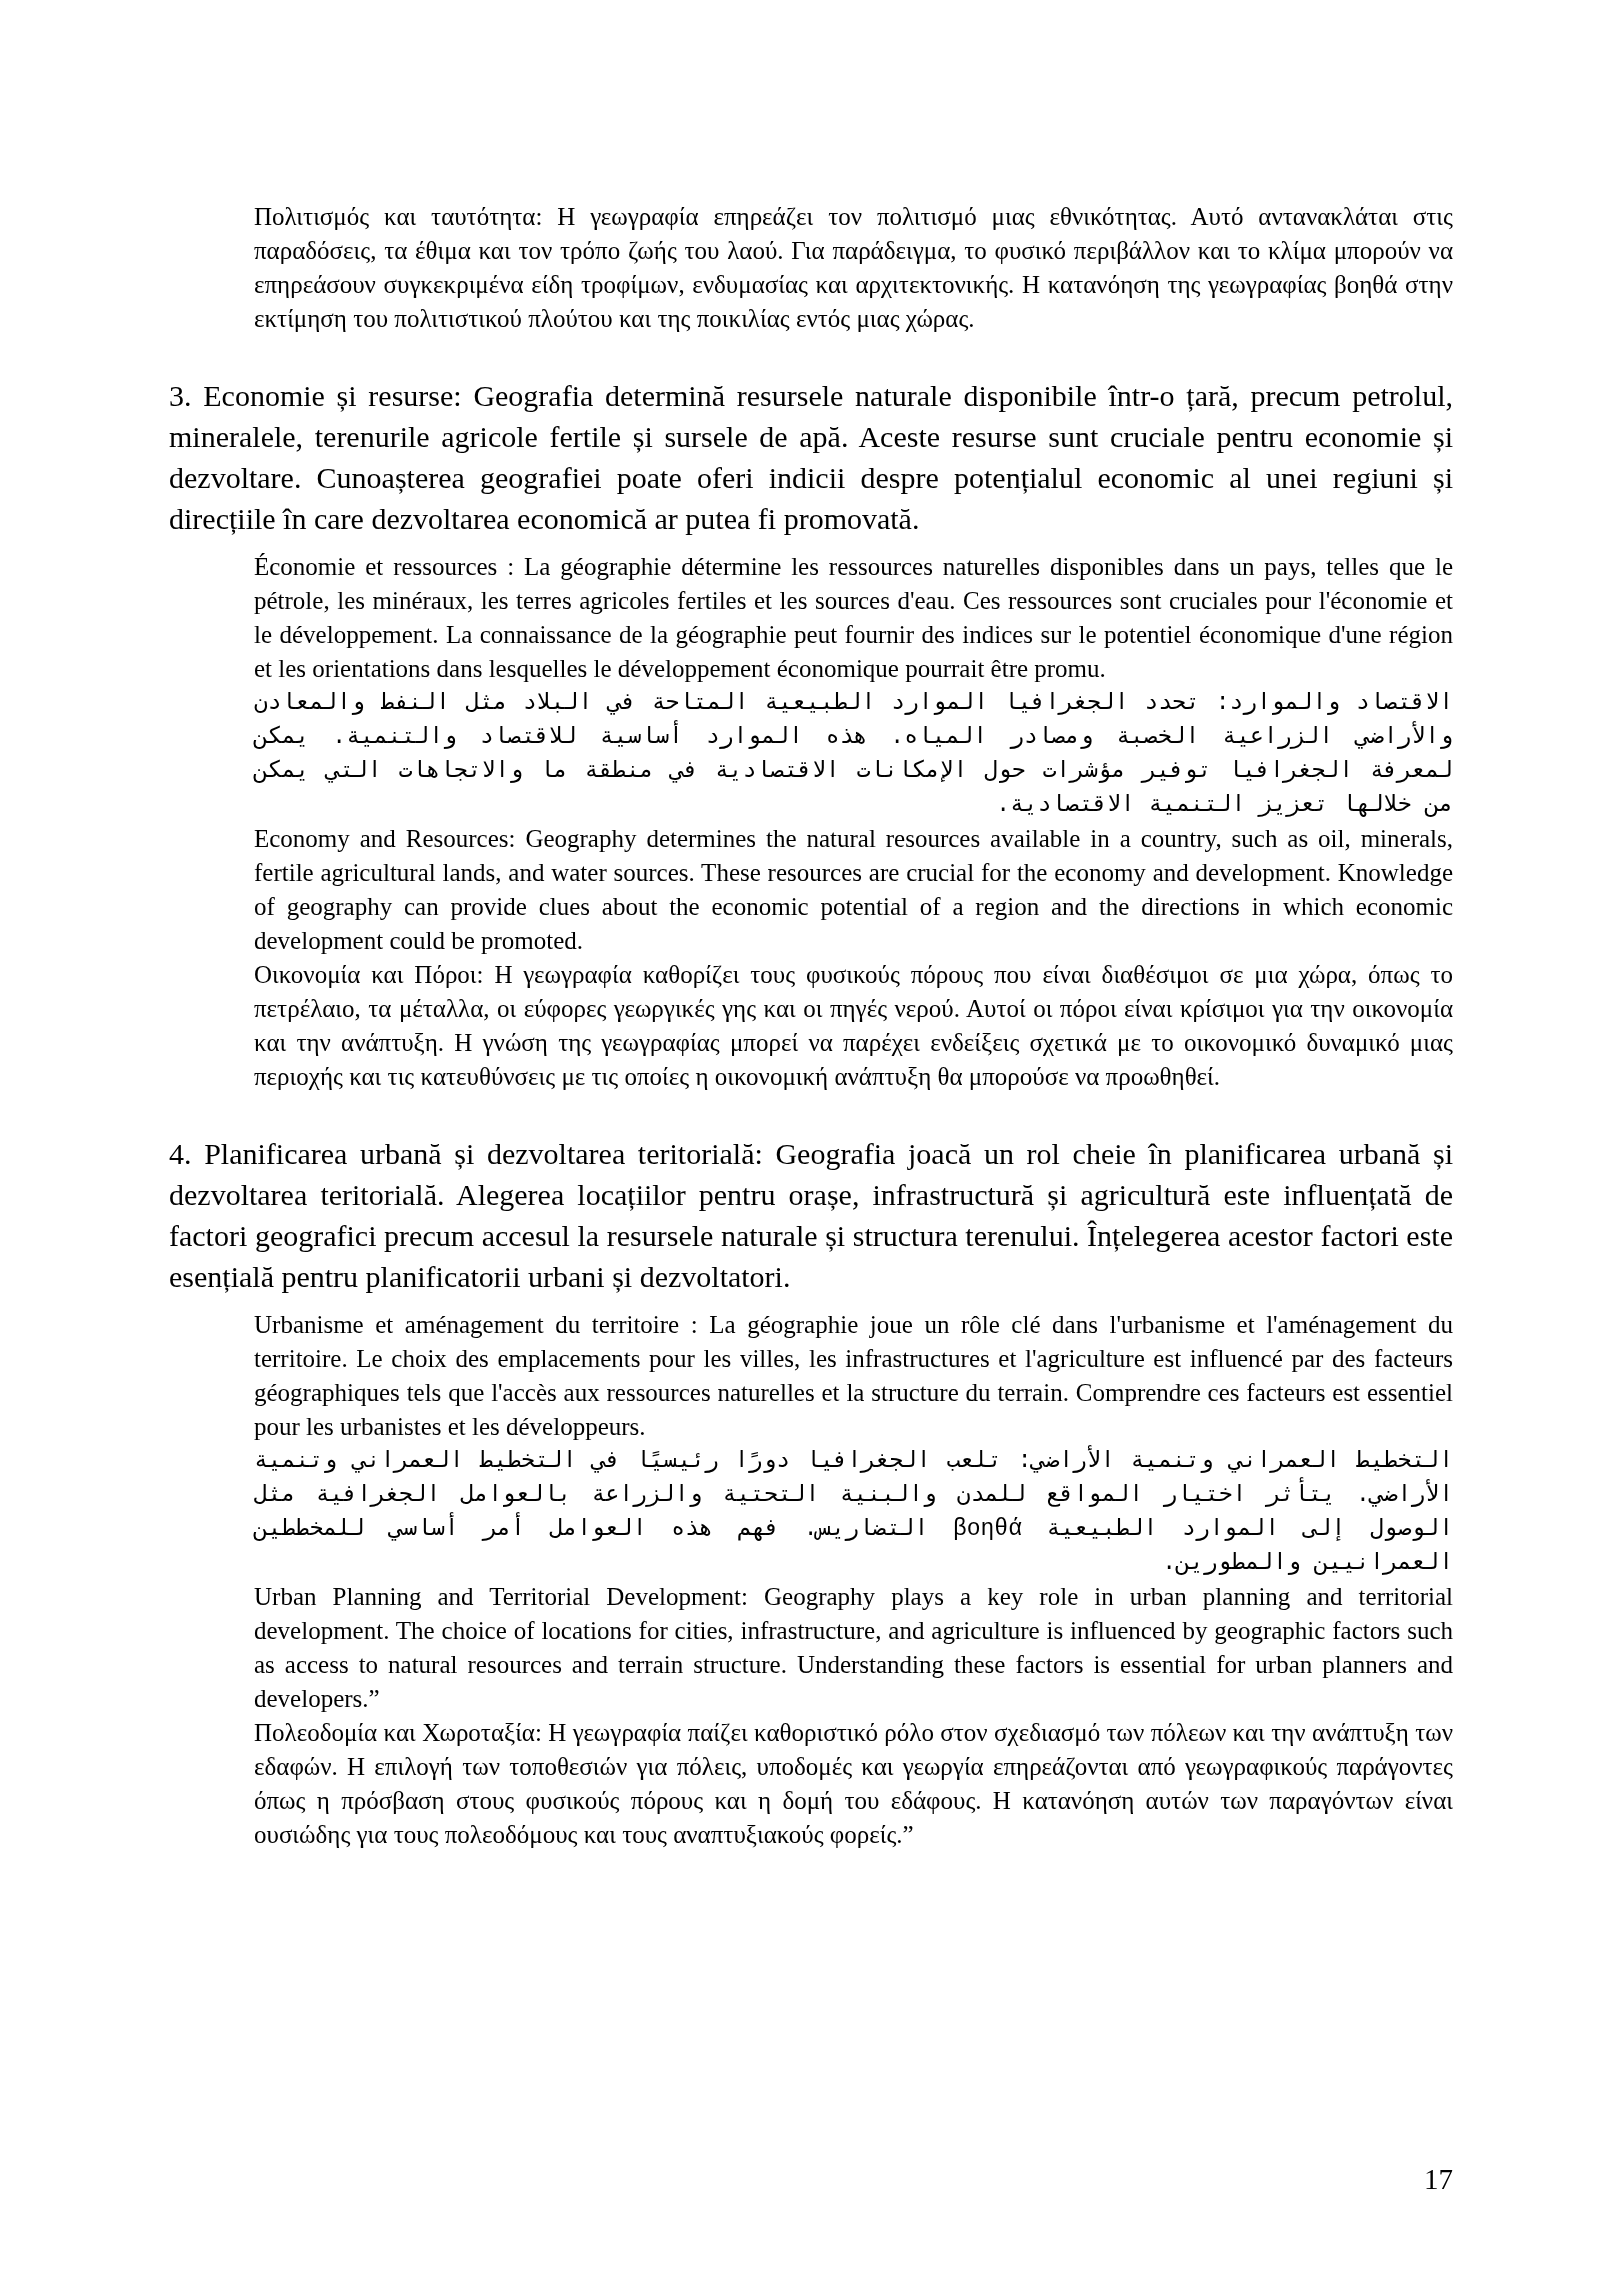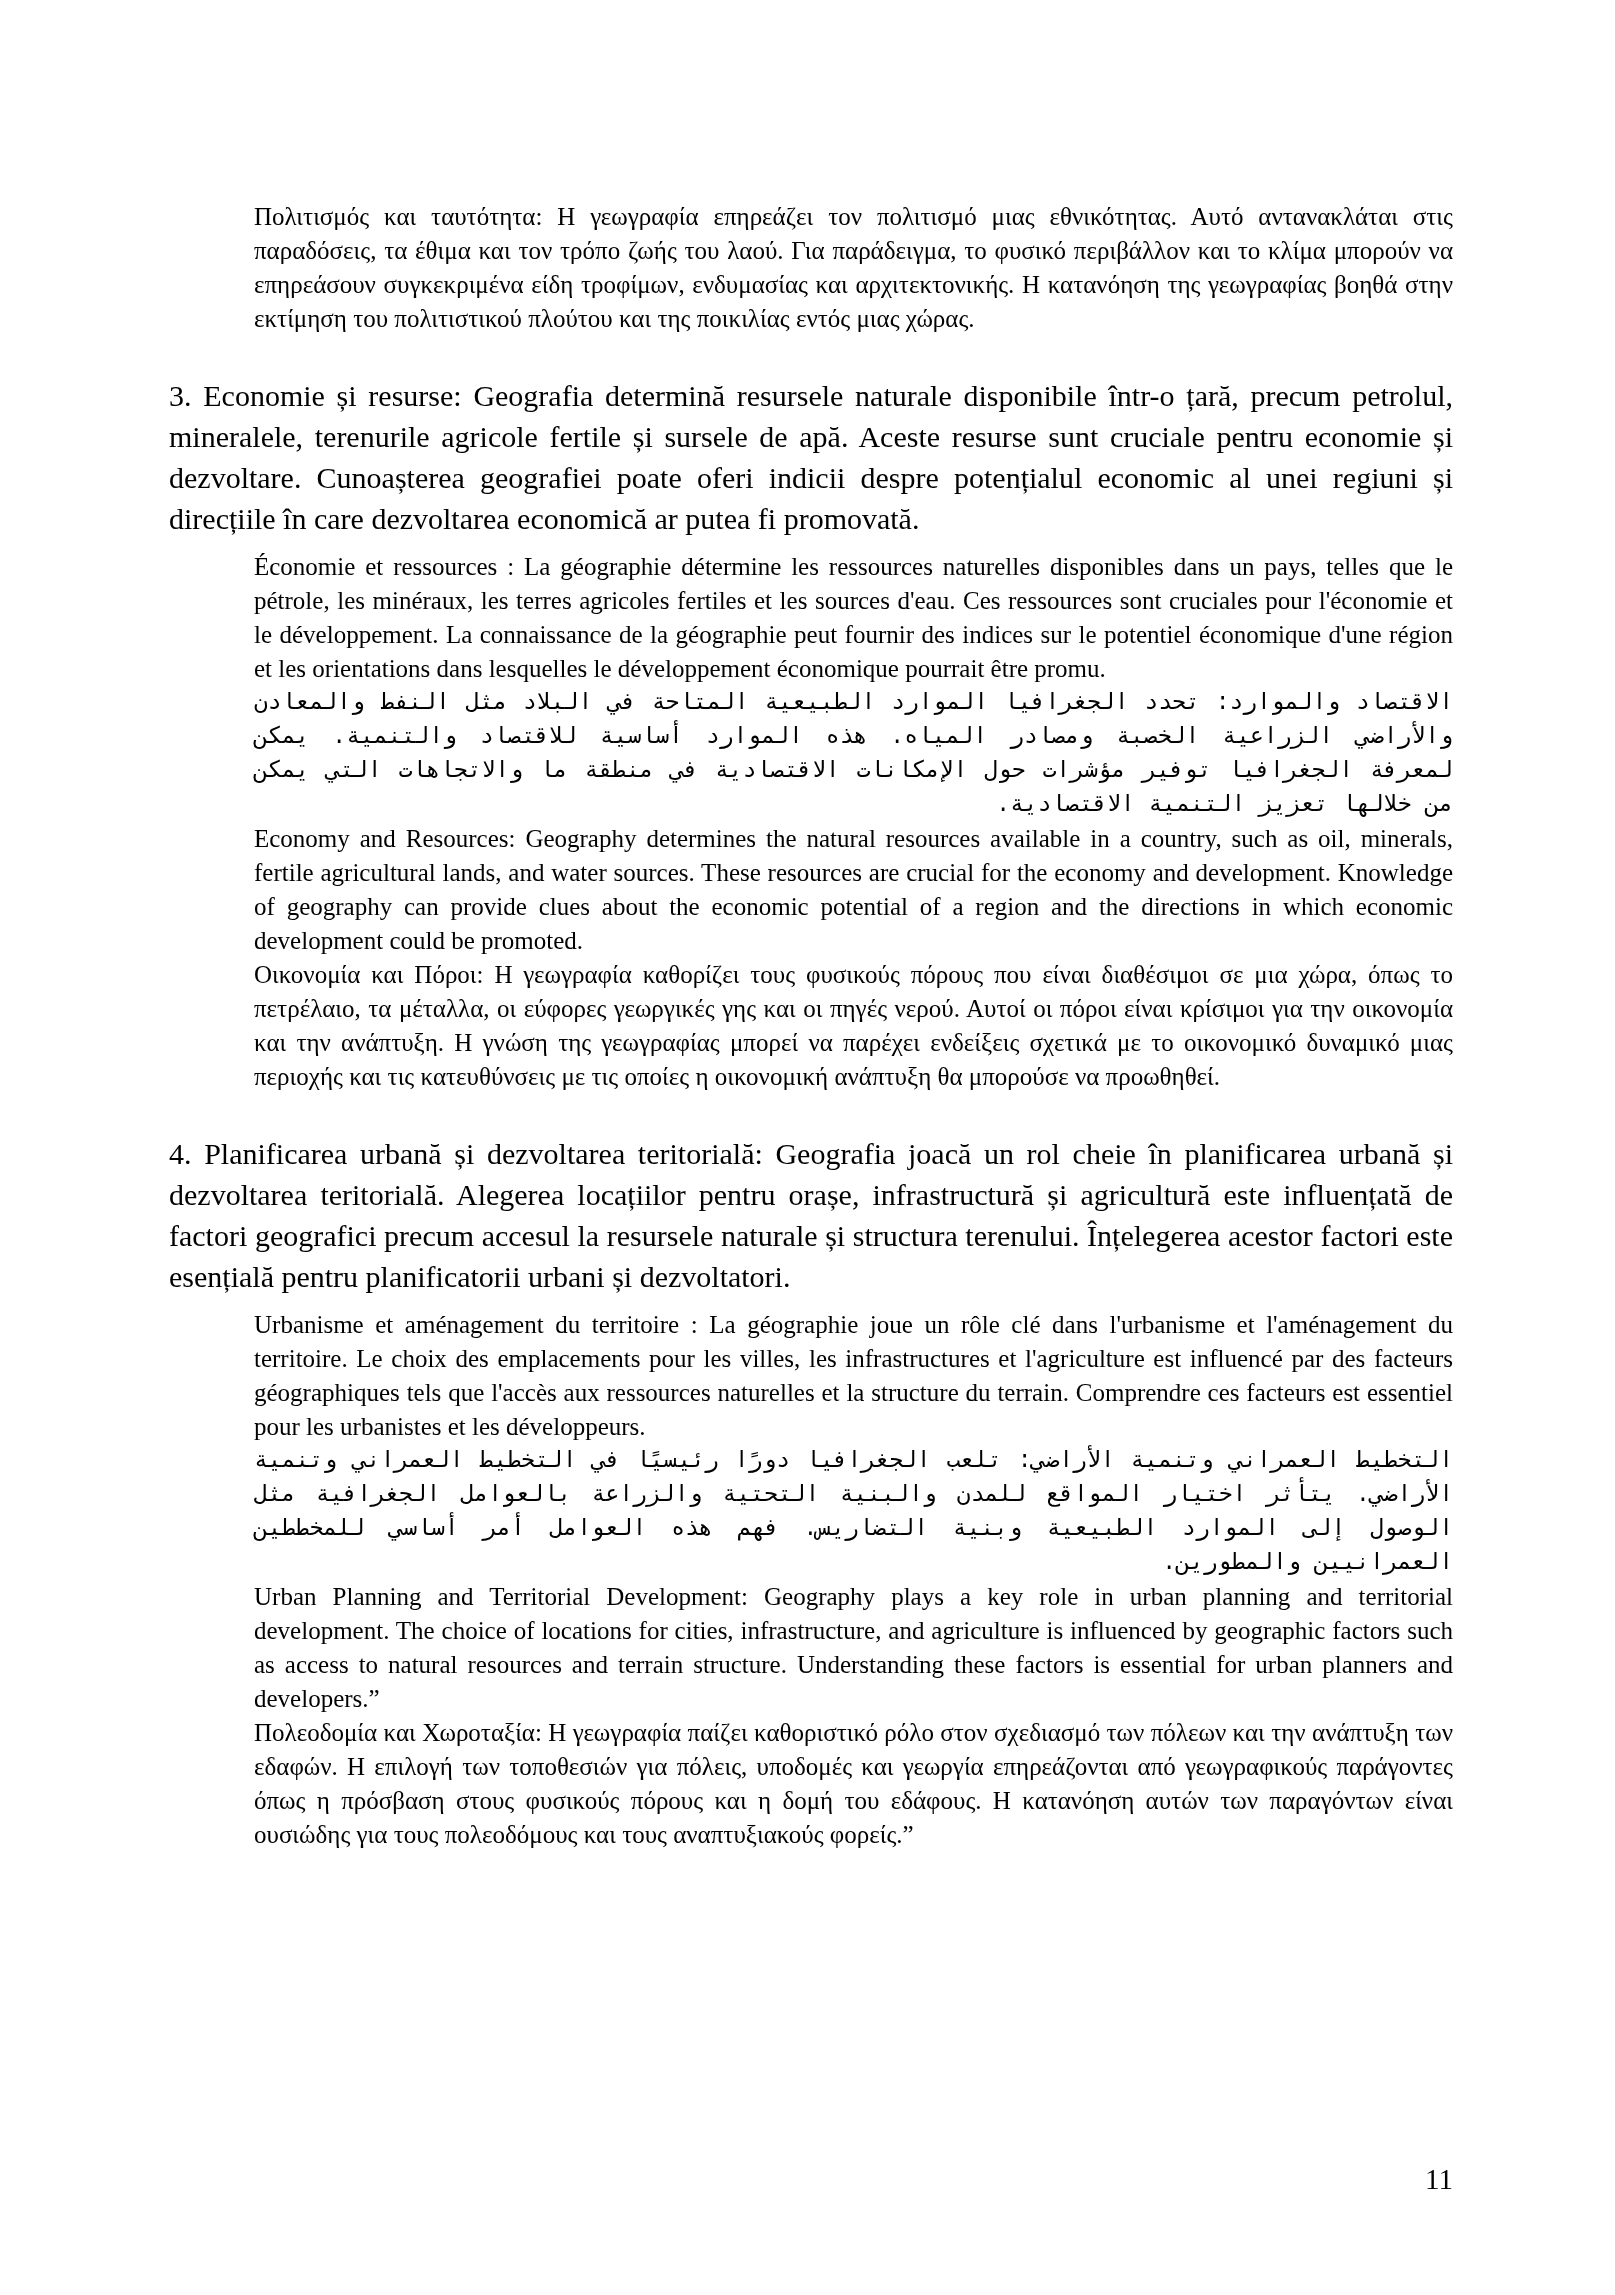--- a/index.html
+++ b/index.html
@@ -64,22 +64,22 @@
   <p class="body-text indented rtl" lang="ar" dir="rtl">الاقتصاد والموارد: تحدد الجغرافيا الموارد الطبيعية المتاحة في البلاد مثل النفط والمعادن والأراضي الزراعية الخصبة ومصادر المياه. هذه الموارد أساسية للاقتصاد والتنمية. يمكن لمعرفة الجغرافيا توفير مؤشرات حول الإمكانات الاقتصادية في منطقة ما والاتجاهات التي يمكن من خلالها تعزيز التنمية الاقتصادية.</p>
 
   <p class="body-text indented" lang="en">Economy and Resources: Geography determines the natural resources available in a country, such as oil, minerals, fertile agricultural lands, and water sources. These resources are crucial for the economy and development. Knowledge of geography can provide clues about the economic potential of a region and the directions in which economic development could be promoted.</p>
 
   <p class="body-text indented" lang="el">Οικονομία και Πόροι: Η γεωγραφία καθορίζει τους φυσικούς πόρους που είναι διαθέσιμοι σε μια χώρα, όπως το πετρέλαιο, τα μέταλλα, οι εύφορες γεωργικές γης και οι πηγές νερού. Αυτοί οι πόροι είναι κρίσιμοι για την οικονομία και την ανάπτυξη. Η γνώση της γεωγραφίας μπορεί να παρέχει ενδείξεις σχετικά με το οικονομικό δυναμικό μιας περιοχής και τις κατευθύνσεις με τις οποίες η οικονομική ανάπτυξη θα μπορούσε να προωθηθεί.</p>
 
   <p class="section-paragraph" lang="ro">4. Planificarea urbană și dezvoltarea teritorială: Geografia joacă un rol cheie în planificarea urbană și dezvoltarea teritorială. Alegerea locațiilor pentru orașe, infrastructură și agricultură este influențată de factori geografici precum accesul la resursele naturale și structura terenului. Înțelegerea acestor factori este esențială pentru planificatorii urbani și dezvoltatori.</p>
 
   <p class="body-text indented" lang="fr">Urbanisme et aménagement du territoire : La géographie joue un rôle clé dans l'urbanisme et l'aménagement du territoire. Le choix des emplacements pour les villes, les infrastructures et l'agriculture est influencé par des facteurs géographiques tels que l'accès aux ressources naturelles et la structure du terrain. Comprendre ces facteurs est essentiel pour les urbanistes et les développeurs.</p>
 
-  <p class="body-text indented rtl" lang="ar" dir="rtl">التخطيط العمراني وتنمية الأراضي: تلعب الجغرافيا دورًا رئيسيًا في التخطيط العمراني وتنمية الأراضي. يتأثر اختيار المواقع للمدن والبنية التحتية والزراعة بالعوامل الجغرافية مثل الوصول إلى الموارد الطبيعية وبنية التضاريس. فهم هذه العوامل أمر أساسي للمخططين العمرانيين والمطورين.</p>
+  <p class="body-text indented rtl" lang="ar" dir="rtl">التخطيط العمراني وتنمية الأراضي: تلعب الجغرافيا دورًا رئيسيًا في التخطيط العمراني وتنمية الأراضي. يتأثر اختيار المواقع للمدن والبنية التحتية والزراعة بالعوامل الجغرافية مثل الوصول إلى الموارد الطبيعية βοηθά التضاريس. فهم هذه العوامل أمر أساسي للمخططين العمرانيين والمطورين.</p>
 
   <p class="body-text indented" lang="en">Urban Planning and Territorial Development: Geography plays a key role in urban planning and territorial development. The choice of locations for cities, infrastructure, and agriculture is influenced by geographic factors such as access to natural resources and terrain structure. Understanding these factors is essential for urban planners and developers.”</p>
 
   <p class="body-text indented" lang="el">Πολεοδομία και Χωροταξία: Η γεωγραφία παίζει καθοριστικό ρόλο στον σχεδιασμό των πόλεων και την ανάπτυξη των εδαφών. Η επιλογή των τοποθεσιών για πόλεις, υποδομές και γεωργία επηρεάζονται από γεωγραφικούς παράγοντες όπως η πρόσβαση στους φυσικούς πόρους και η δομή του εδάφους. Η κατανόηση αυτών των παραγόντων είναι ουσιώδης για τους πολεοδόμους και τους αναπτυξιακούς φορείς.”</p>
 
-  <div class="page-number">11</div>
+  <div class="page-number">17</div>
 
 </main>
 
 
 </body></html>

